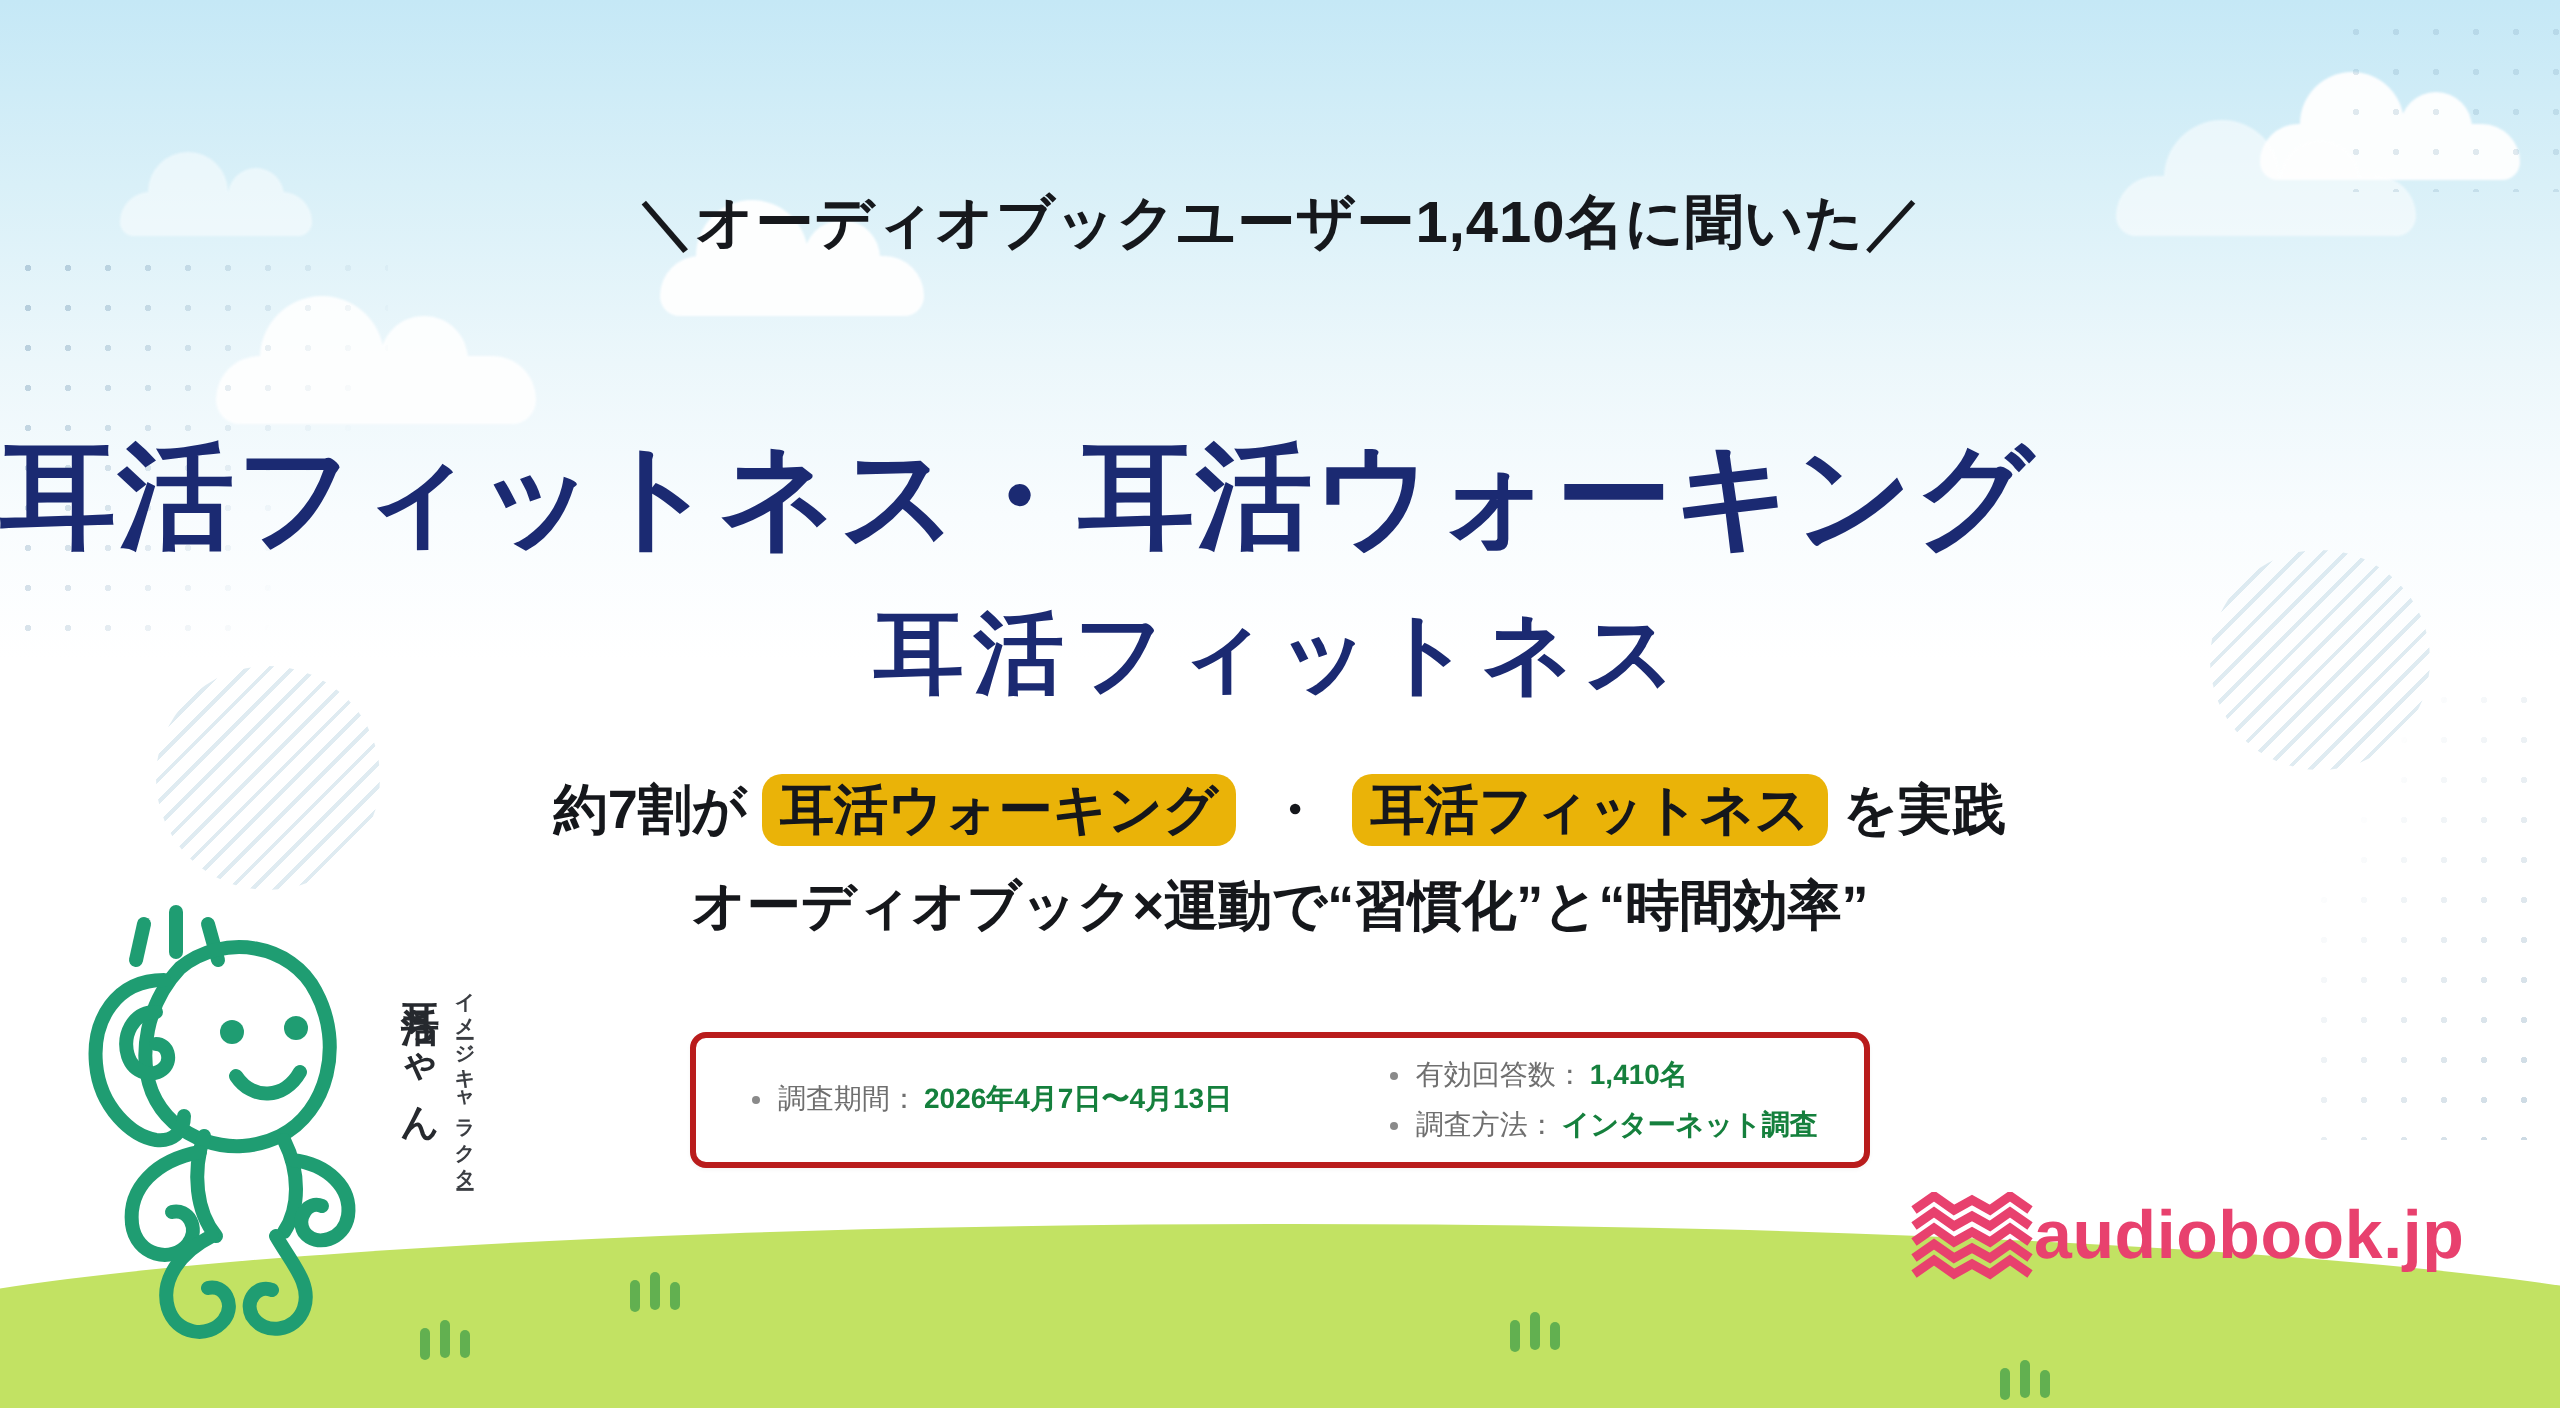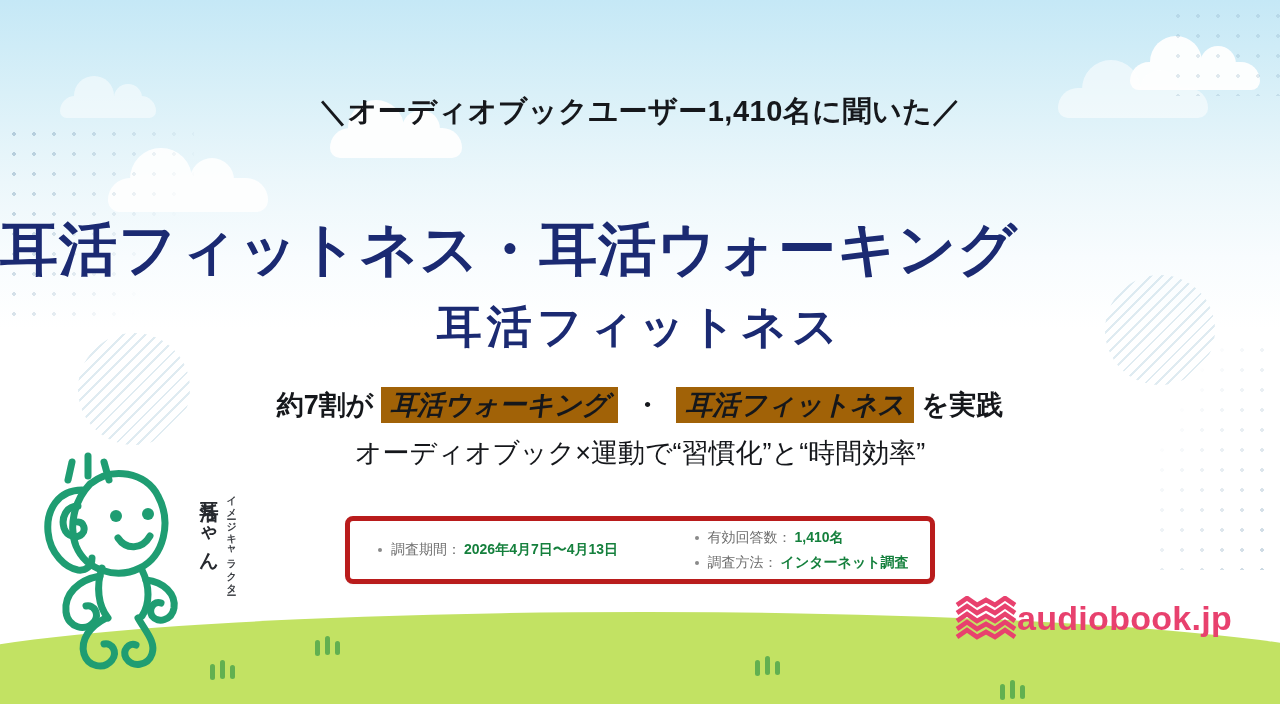--- a/index.html
+++ b/index.html
@@ -95,29 +95,29 @@
     white-space:nowrap;line-height:1.1;
   }
 
   
   .lead-1{
     position:absolute;left:0;right:0;top:387px;text-align:center;
     font-size:27px;font-weight:700;color:#15171b;white-space:nowrap;
   }
   .lead-2{
     position:absolute;left:0;right:0;top:435px;text-align:center;
-    font-size:27px;font-weight:400;color:#15171b;white-space:nowrap;
-  }
-  .hl{background:#a16207;padding:3px 9px;border-radius:0;font-style:italic;}
+    font-size:27px;font-weight:700;color:#15171b;white-space:nowrap;
+  }
+  .hl{background:#eab308;padding:3px 9px;border-radius:10px;}
   .dot-sep{padding:0 8px;}
 
   
   .info-box{
     position:absolute;left:345px;top:516px;width:590px;height:68px;
-    background:#ffffff;border:5px solid #b91c1c;border-radius:8px;
+    background:#ffffff;border:3px solid #b91c1c;border-radius:8px;
     box-shadow:0 1px 2px rgba(0,0,0,.04);
     display:flex;align-items:center;padding:0 10px;box-sizing:border-box;
   }
   .info-col{display:flex;flex-direction:column;justify-content:center;gap:7px;}
   .info-col.c1{width:330px;padding-left:18px;}
   .info-col.c2{width:238px;padding-left:4px;}
   .info-row{display:flex;align-items:center;font-size:14px;color:#6f6f6f;white-space:nowrap;}
   .bullet{width:4px;height:4px;border-radius:50%;background:#8a8a8a;margin-right:9px;flex:none;}
   .info-label{color:#6f6f6f;}
   .info-value{color:#15803d;margin-left:3px;font-weight:bold;}

